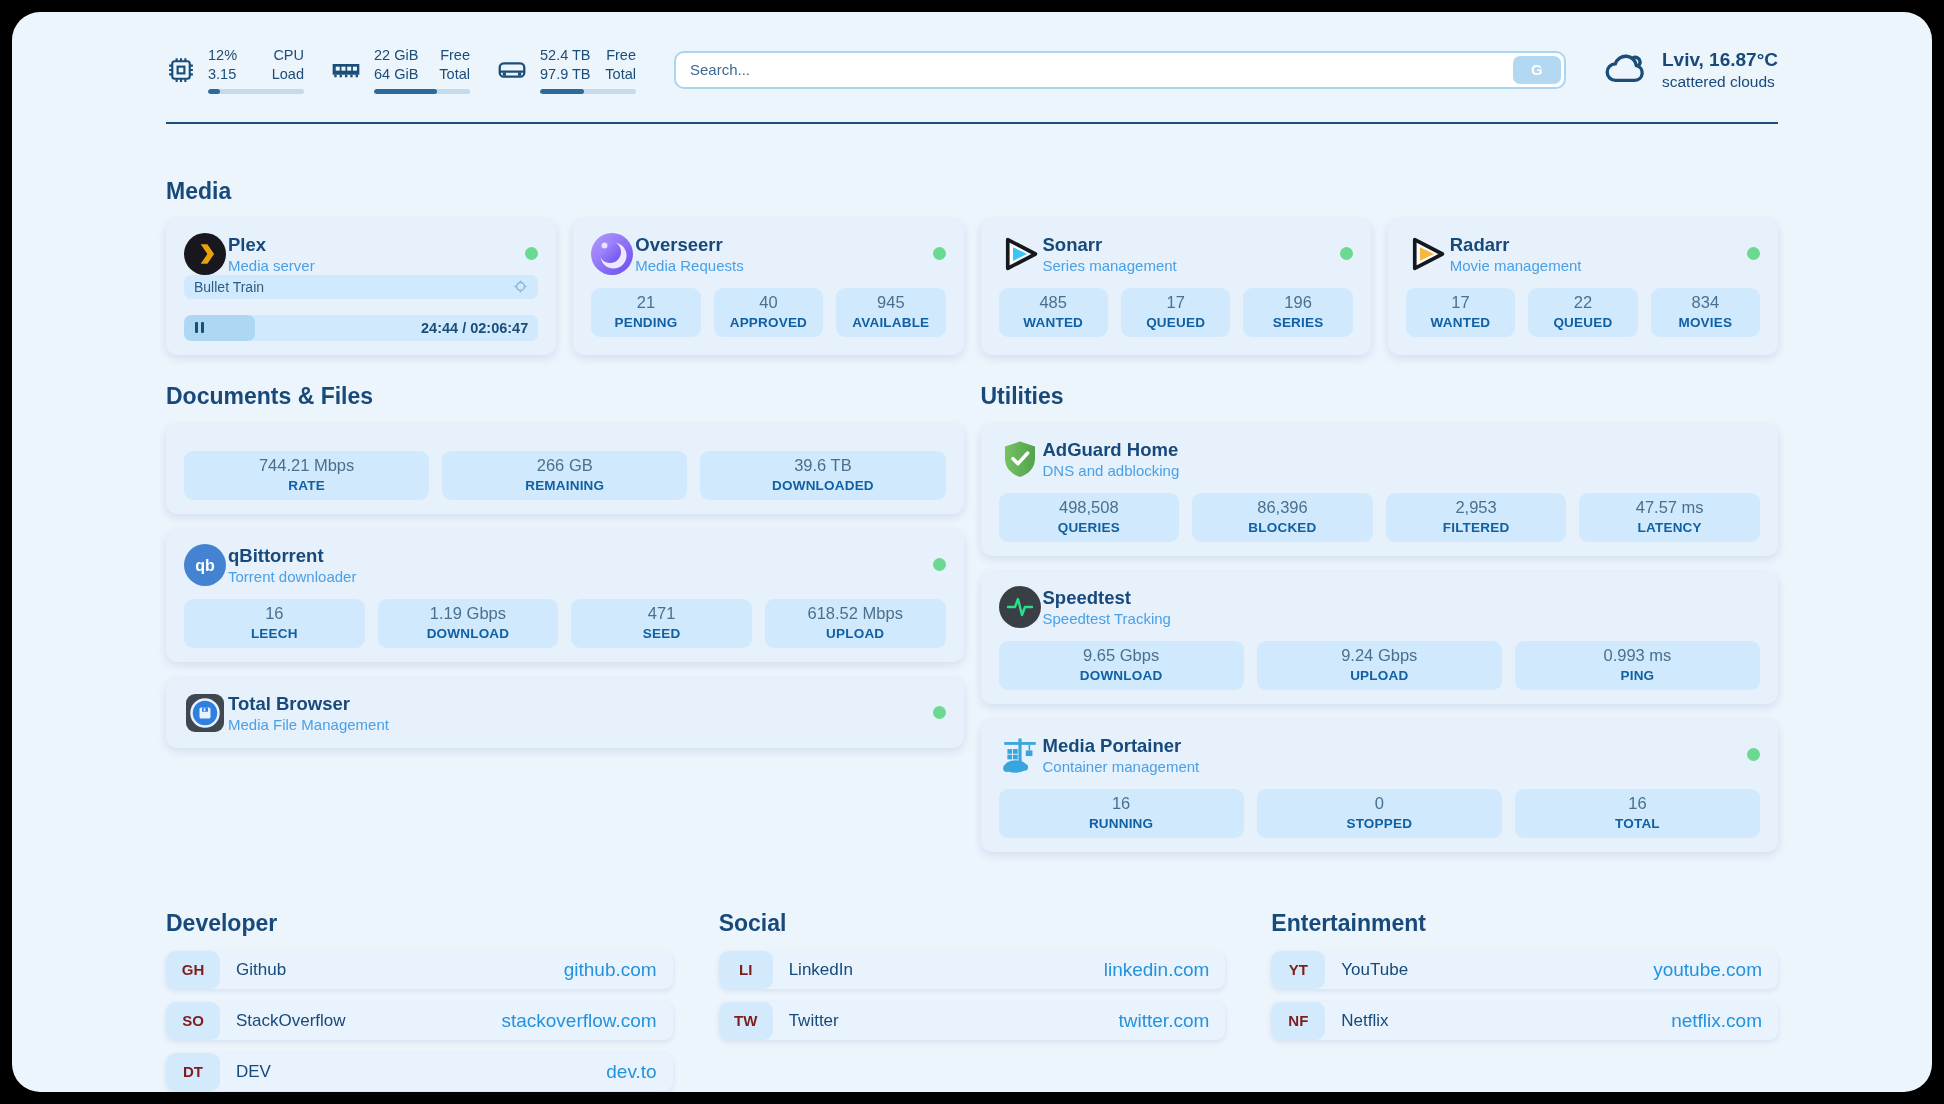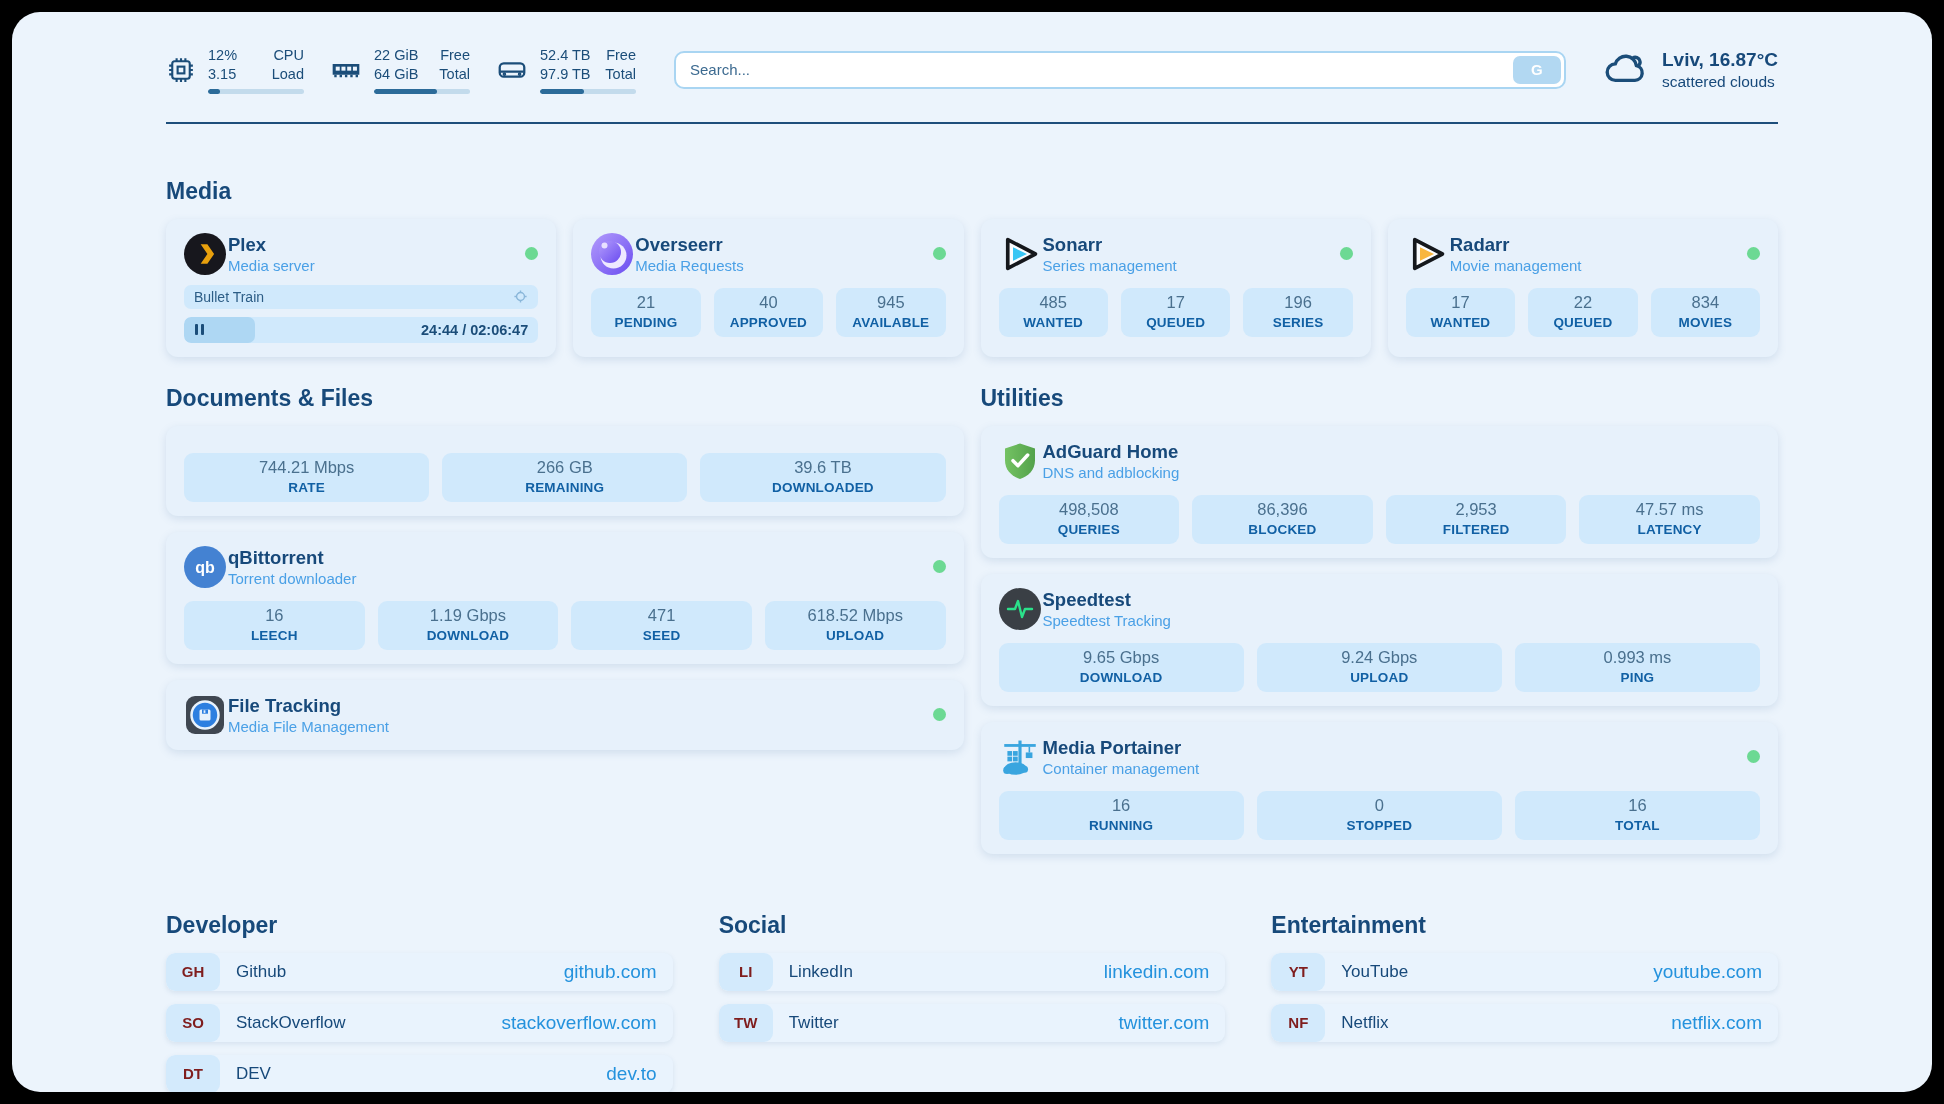--- a/index.html
+++ b/index.html
@@ -38,21 +38,21 @@
   .circle-icon{width:42px;height:42px;border-radius:50%;display:flex;align-items:center;justify-content:center;}
   .app-title{font-size:18.5px;font-weight:600;color:#17497a;line-height:1.15;}
   .app-sub{font-size:15px;color:#4aa0e6;margin-top:2px;}
   .status-dot{width:13px;height:13px;border-radius:50%;background:#6cd993;margin-left:auto;flex:none;}
   .tiles{display:flex;gap:13px;margin-top:13px;}
   .tile{flex:1;background:#d0e9fc;border-radius:9px;text-align:center;padding:5px 4px 7px;}
   .tile-value{font-size:16.5px;color:#4a708e;}
   .tile-label{font-size:13.5px;font-weight:700;color:#1160a4;margin-top:3px;letter-spacing:.2px;}
 
   
-  .media-widget{margin-top:10px;display:flex;flex-direction:column;gap:8px;}
+  .media-widget{display:flex;flex-direction:column;gap:16px;}
   .mw-row1{height:24px;background:#d0e9fc;border-radius:7px;display:flex;align-items:center;padding:0 10px;font-size:14px;color:#2c5d86;}
   .mw-row1 .mw-cast{margin-left:auto;display:flex;}
   .mw-row2{height:26px;background:#d0e9fc;border-radius:7px;position:relative;display:flex;align-items:center;overflow:hidden;}
   .mw-fill{position:absolute;left:0;top:0;bottom:0;background:#aed7f3;border-radius:7px;}
   .mw-pause{position:relative;margin-left:11px;display:flex;gap:3px;}
   .mw-pause i{display:block;width:3px;height:11px;background:#1b4d79;border-radius:1px;}
   .mw-time{margin-left:auto;position:relative;padding-right:10px;font-size:14.5px;font-weight:700;color:#1b4d79;}
 
   
   .links-grid{display:grid;grid-template-columns:repeat(3,1fr);gap:46px;margin-top:58px;}
@@ -372,21 +372,21 @@
               <span class="app-icon">
                 <svg width="42" height="42" viewBox="0 0 42 42">
                   <rect x="2" y="2" width="38" height="38" rx="9" fill="#3f4751"></rect>
                   <circle cx="21" cy="21" r="13.5" fill="#2d7fe0" stroke="#e8f2fc" stroke-width="2.5"></circle>
                   <rect x="15.5" y="15.5" width="11" height="11" rx="1.5" fill="#e8f2fc"></rect>
                   <rect x="18" y="15.5" width="6" height="4.2" fill="#2d7fe0"></rect>
                   <rect x="19.6" y="16.3" width="1.8" height="2.6" fill="#e8f2fc"></rect>
                 </svg>
               </span>
               <div>
-                <div class="app-title">File Tracking</div>
+                <div class="app-title">Total Browser</div>
                 <div class="app-sub">Media File Management</div>
               </div>
               <span class="status-dot"></span>
             </div>
           </div>
         </div>
       </div>
 
       <div>
         <h2 class="section-title">Utilities</h2>

